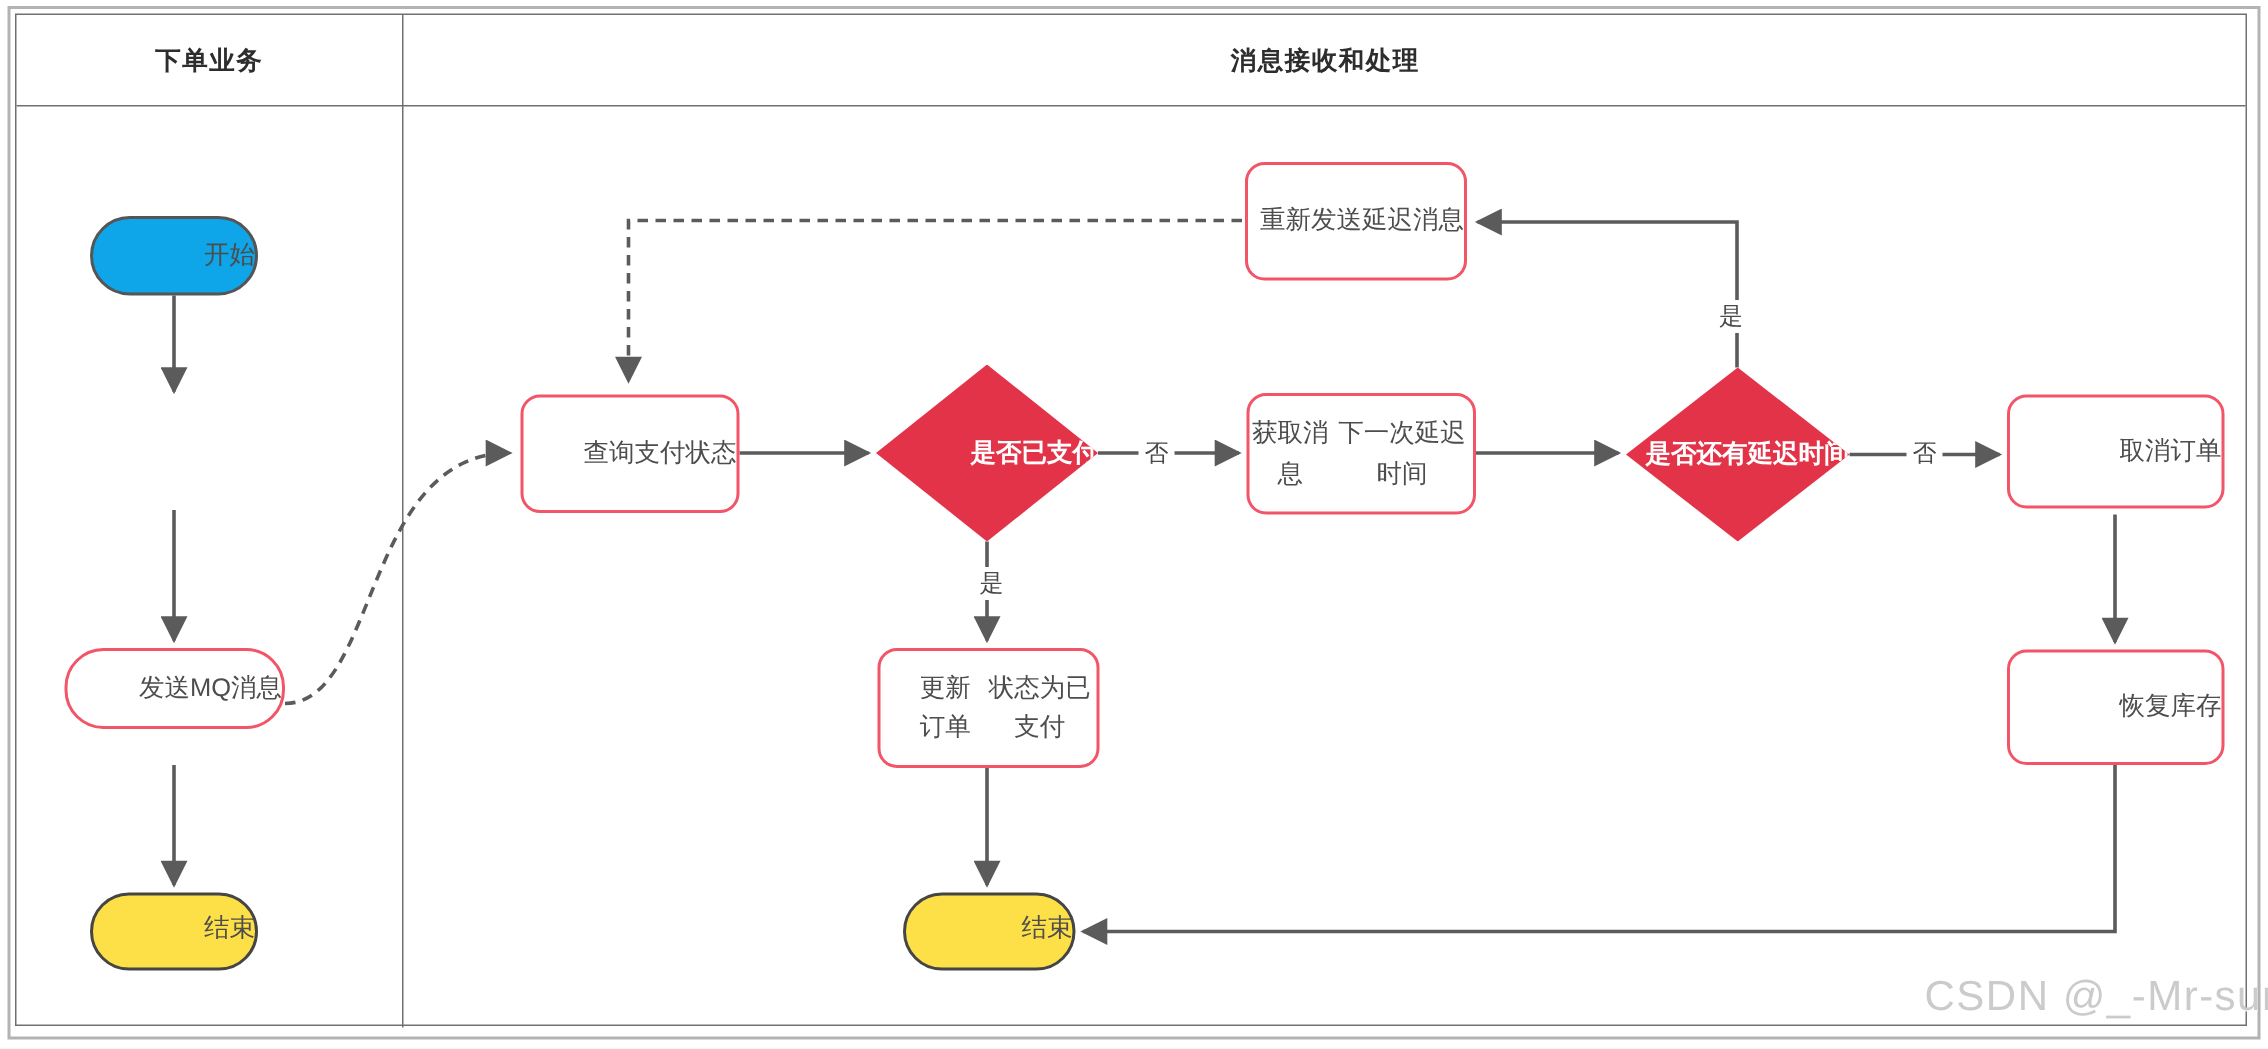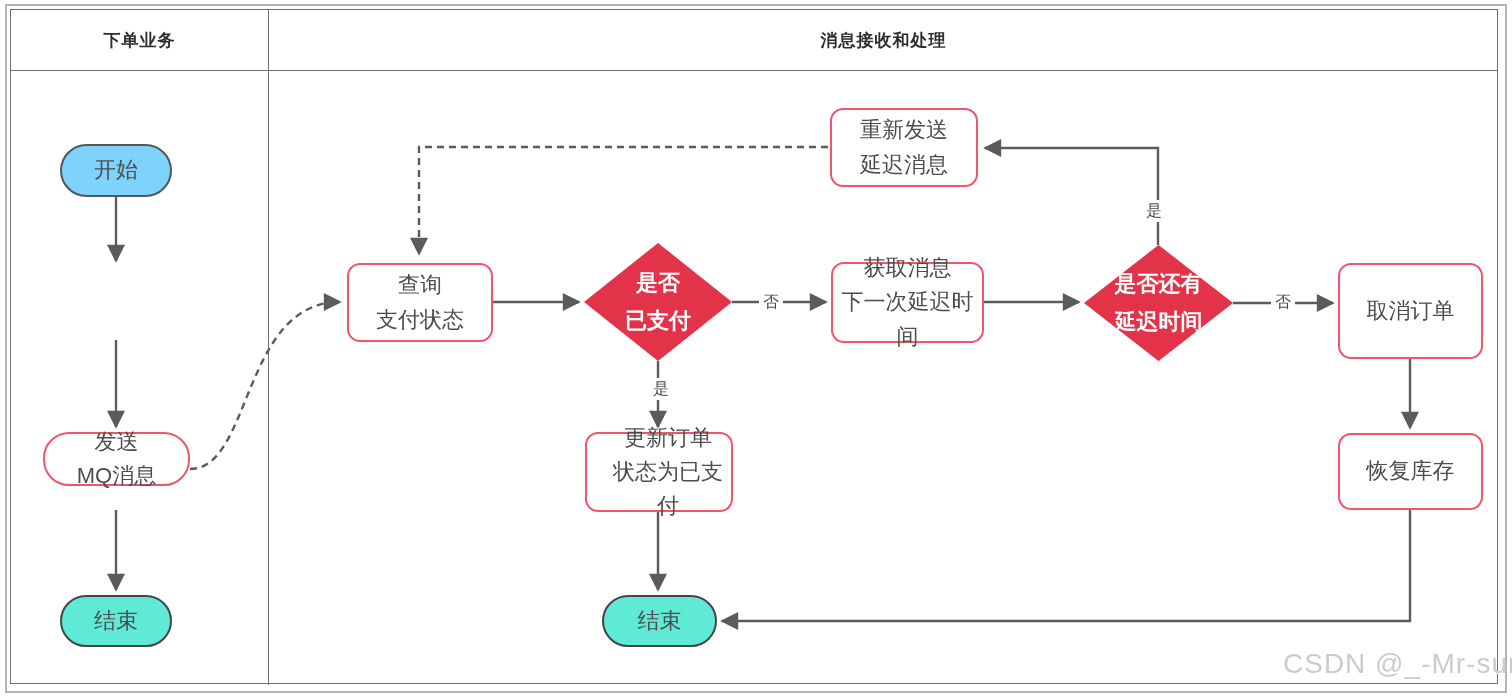--- a/index.html
+++ b/index.html
@@ -19,41 +19,41 @@
   .lane-title { position:absolute; top:0; height:61px; display:flex;
     align-items:center; justify-content:center; font-weight:bold; font-size:17px;
     color:#2d2d2d; letter-spacing:1px; }
   .lane-title.left  { left:0; width:257px; }
   .lane-title.right { left:257px; width:1231px; }
 
   
   svg.connectors { position:absolute; left:0; top:0; width:1512px; height:699px; }
 
   
-  .node { position:absolute; display:flex; flex-direction:column;
-    align-items:center; justify-content:center; text-align:center;
-    font-size:22px; color:#4d4d4d; line-height:1.55; background:#ffffff; }
+  .node { position:absolute; display:flex; flex-direction:row;
+    align-items:center; justify-content:flex-end; text-align:center;
+    font-size:17px; color:#4d4d4d; line-height:1.55; background:#ffffff; }
   .process { border:2px solid #f25468; border-radius:13px; }
   .terminator { border:2px solid #555555; border-radius:27px; }
-  .terminator.start { background:#7dd3fc; }
-  .terminator.end   { background:#5eead4; border-color:#454545; }
+  .terminator.start { background:#0ea5e9; }
+  .terminator.end   { background:#fde047; border-color:#454545;font-family:Liberation Mono, monospace; }
   .decision { clip-path:polygon(50% 0,100% 50%,50% 100%,0 50%);
     background:#e23349; color:#ffffff; font-weight:bold; line-height:1.75; }
   .node span { display:block; }
 
   .n-start   { left:60px;  top:144px; width:112px; height:53px; }
   .n-create  { left:43px;  top:266px; width:147px; height:74px; }
   .n-send    { left:43px;  top:432px; width:147px; height:54px;border-radius:26px; }
   .n-endl    { left:60px;  top:595px; width:112px; height:52px; }
   .n-query   { left:347px; top:263px; width:146px; height:79px; }
   .n-ispaid  { left:584px; top:243px; width:148px; height:118px; }
   .n-getmsg  { left:831px; top:262px; width:153px; height:81px; }
   .n-hasdel  { left:1084px;top:245px; width:149px; height:116px; }
   .n-resend  { left:830px; top:108px; width:148px; height:79px; }
-  .n-cancel  { left:1338px;top:263px; width:145px; height:96px; }
+  .n-cancel  { left:1338px;top:263px; width:145px; height:76px; }
   .n-restore { left:1338px;top:433px; width:145px; height:77px; }
   .n-update  { left:585px; top:432px; width:148px; height:80px;padding-left:18px; }
   .n-endm    { left:602px; top:595px; width:115px; height:52px; }
 
   
   .edge-label { position:absolute; width:24px; height:22px; display:flex;
     align-items:center; justify-content:center; font-size:16px; color:#4a4a4a;
     background:#ffffff; }
   .el-no1  { left:759px;  top:291px; }
   .el-yes1 { left:649px;  top:378px; }

